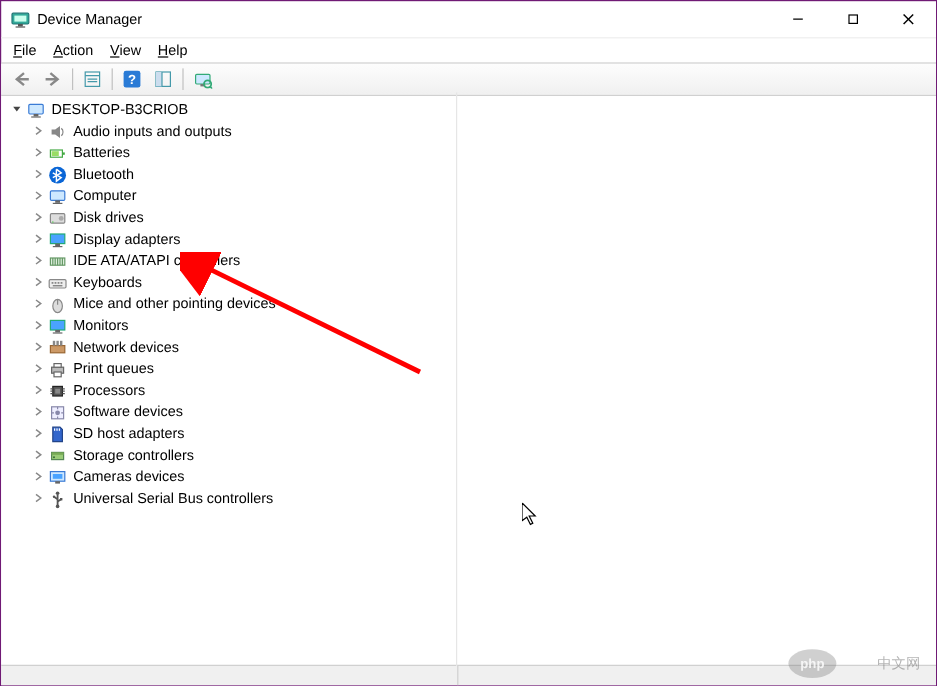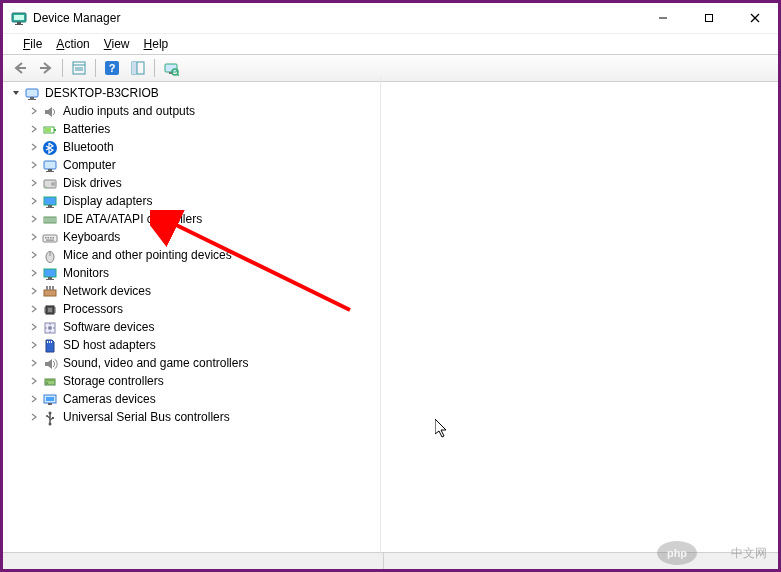--- a/index.html
+++ b/index.html
@@ -7,21 +7,21 @@
     font-family: "Segoe UI", Tahoma, sans-serif;
     font-size: 12px;
     background: #fff;
     color: #000;
     width: 781px; height: 572px;
     overflow: hidden;
     position: relative;
   }
   .window {
     width: 781px; height: 572px;
-    border: 3px solid #701a75;
+    border: 1px solid #701a75;
     box-sizing: border-box;
     display: flex; flex-direction: column;
     background: #fff;
   }
   
   .titlebar {
     height: 30px;
     display: flex; align-items: center;
     padding-left: 8px;
     border-bottom: 1px solid #eee;
@@ -33,21 +33,21 @@
     width: 46px; height: 30px;
     display: flex; align-items: center; justify-content: center;
     font-family: "Segoe UI Symbol", sans-serif;
     font-size: 10px;
   }
 
   
   .menubar {
     height: 20px;
     display: flex; align-items: center;
-    padding-left: 14px;
+    padding-left: 4px;
     gap: 2px;
   }
   .menuitem {
     padding: 1px 6px;
     cursor: default;
   }
   .menuitem .ul { text-decoration: underline; }
 
   
   .toolbar {
@@ -430,20 +430,36 @@
         </div>
         <div class="tree-row">
           <span class="indent"></span>
           <span class="chev">
             <svg viewBox="0 0 8 8">
               <path d="M2 1 L6 4 L2 7" fill="none" stroke="#888" stroke-width="1.2"></path>
             </svg>
           </span>
           <span class="ticon">
             <svg viewBox="0 0 16 16">
+              <rect x="3" y="6" width="10" height="5" fill="#bbb" stroke="#666"></rect>
+              <rect x="5" y="3" width="6" height="3" fill="#fff" stroke="#666"></rect>
+              <rect x="5" y="10" width="6" height="4" fill="#fff" stroke="#666"></rect>
+            </svg>
+          </span>
+          <span class="tlabel">Print queues</span>
+        </div>
+        <div class="tree-row">
+          <span class="indent"></span>
+          <span class="chev">
+            <svg viewBox="0 0 8 8">
+              <path d="M2 1 L6 4 L2 7" fill="none" stroke="#888" stroke-width="1.2"></path>
+            </svg>
+          </span>
+          <span class="ticon">
+            <svg viewBox="0 0 16 16">
               <rect x="4" y="4" width="8" height="8" fill="#555" stroke="#222"></rect>
               <rect x="6" y="6" width="4" height="4" fill="#888"></rect>
               <line x1="2" y1="6" x2="4" y2="6" stroke="#555"></line>
               <line x1="2" y1="8" x2="4" y2="8" stroke="#555"></line>
               <line x1="2" y1="10" x2="4" y2="10" stroke="#555"></line>
               <line x1="12" y1="6" x2="14" y2="6" stroke="#555"></line>
               <line x1="12" y1="8" x2="14" y2="8" stroke="#555"></line>
               <line x1="12" y1="10" x2="14" y2="10" stroke="#555"></line>
             </svg>
           </span>
@@ -484,35 +500,20 @@
         </div>
         <div class="tree-row">
           <span class="indent"></span>
           <span class="chev">
             <svg viewBox="0 0 8 8">
               <path d="M2 1 L6 4 L2 7" fill="none" stroke="#888" stroke-width="1.2"></path>
             </svg>
           </span>
           <span class="ticon">
             <svg viewBox="0 0 16 16">
-              <path d="M3 6h3l4-3v10l-4-3H3z" fill="#888"></path>
-              <path d="M11 5c2 1 2 5 0 6M12.5 3c3.5 2 3.5 8 0 10" fill="none" stroke="#888"></path>
-            </svg>
-          </span>
-          <span class="tlabel">Sound, video and game controllers</span>
-        </div>
-        <div class="tree-row">
-          <span class="indent"></span>
-          <span class="chev">
-            <svg viewBox="0 0 8 8">
-              <path d="M2 1 L6 4 L2 7" fill="none" stroke="#888" stroke-width="1.2"></path>
-            </svg>
-          </span>
-          <span class="ticon">
-            <svg viewBox="0 0 16 16">
               <rect x="3" y="5" width="10" height="6" fill="#9c7" stroke="#585"></rect>
               <rect x="3" y="5" width="10" height="2" fill="#7a5"></rect>
               <circle cx="5" cy="9" r="0.8" fill="#363"></circle>
             </svg>
           </span>
           <span class="tlabel">Storage controllers</span>
         </div>
         <div class="tree-row">
           <span class="indent"></span>
           <span class="chev">

